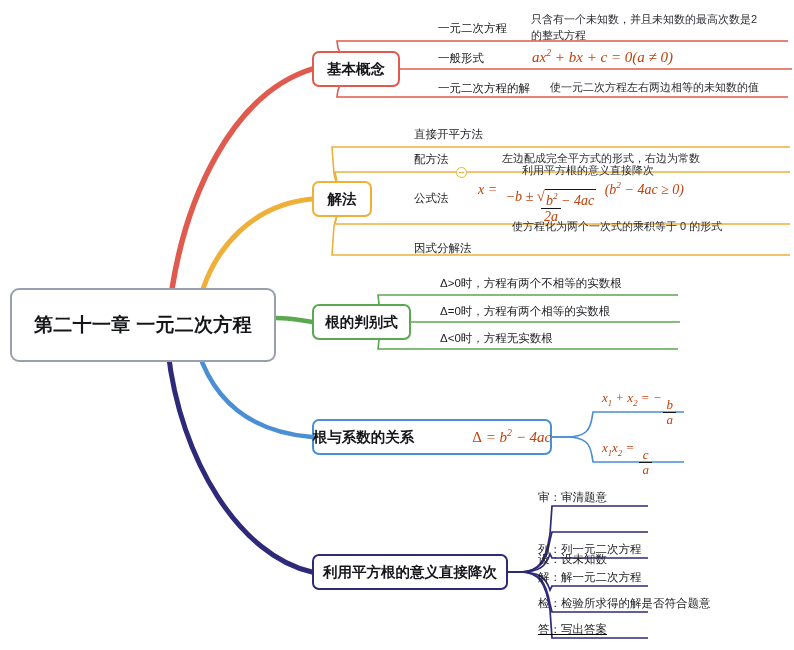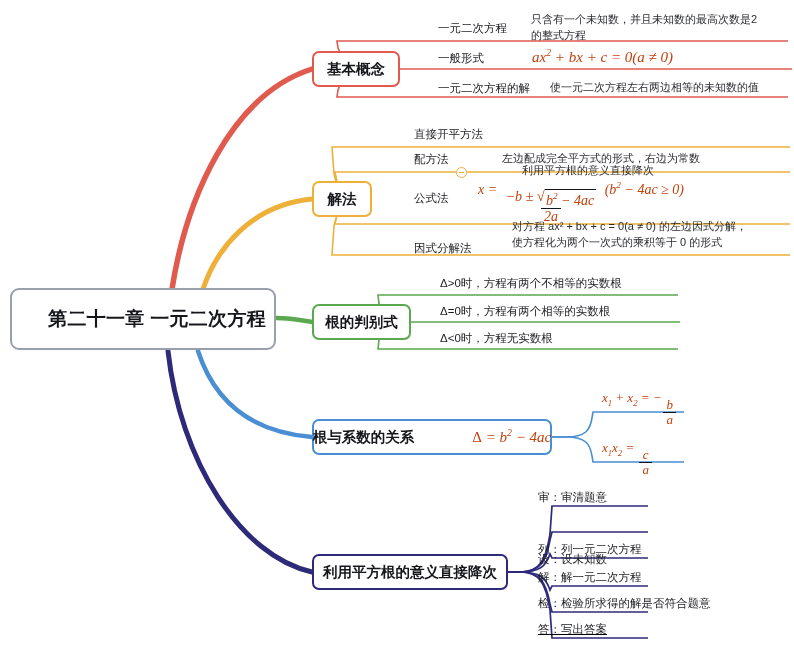--- a/index.html
+++ b/index.html
@@ -28,30 +28,29 @@
     border-radius: 7px;
     display: flex;
     align-items: center;
     justify-content: center;
     text-align: center;
     line-height: 1.25;
     white-space: nowrap;
   }
   #root-node {
     left: 10px; top: 288px;
-    width: 266px; height: 62px;
+    width: 266px; height: 74px;
     border: 2px solid #9a9fae;
     border-radius: 9px;
     font-size: 19px;
     font-weight: bold;
     color: #15161a;
     letter-spacing: .3px;
     padding: 0 8px;
     white-space: normal;
-    justify-content: flex-end;
   }
   .branch-node {
     border-width: 2px;
     border-style: solid;
     font-size: 14.5px;
     font-weight: bold;
     color: #16171b;
     padding: 0 10px;
   }
 
@@ -224,21 +223,20 @@
       </span>
       <span class="den">2a</span>
     </span>
     (b<sup>2</sup> − 4ac <span class="up">≥</span> 0)
   </div>
 
   <div class="leaf" style="left:414px; top:240px;">
     <span class="leaf-label">因式分解法</span>
   </div>
   <div style="position:absolute; left:512px; top:219px; width:278px;">
-    <div class="leaf-desc">对方程 ax² + bx + c = 0(a ≠ 0) 的左边因式分解，</div>
     <div class="leaf-desc">使方程化为两个一次式的乘积等于 0 的形式</div>
   </div>
 
   <div class="node branch-node" style="left:312px; top:304px; width:99px; height:36px; border-color:#5aa84f;">
     <span>根的判别式</span>
   </div>
 
   <div class="leaf" style="left:440px; top:275px;">
     <span class="leaf-label">Δ&gt;0时，方程有两个不相等的实数根</span>
   </div>

